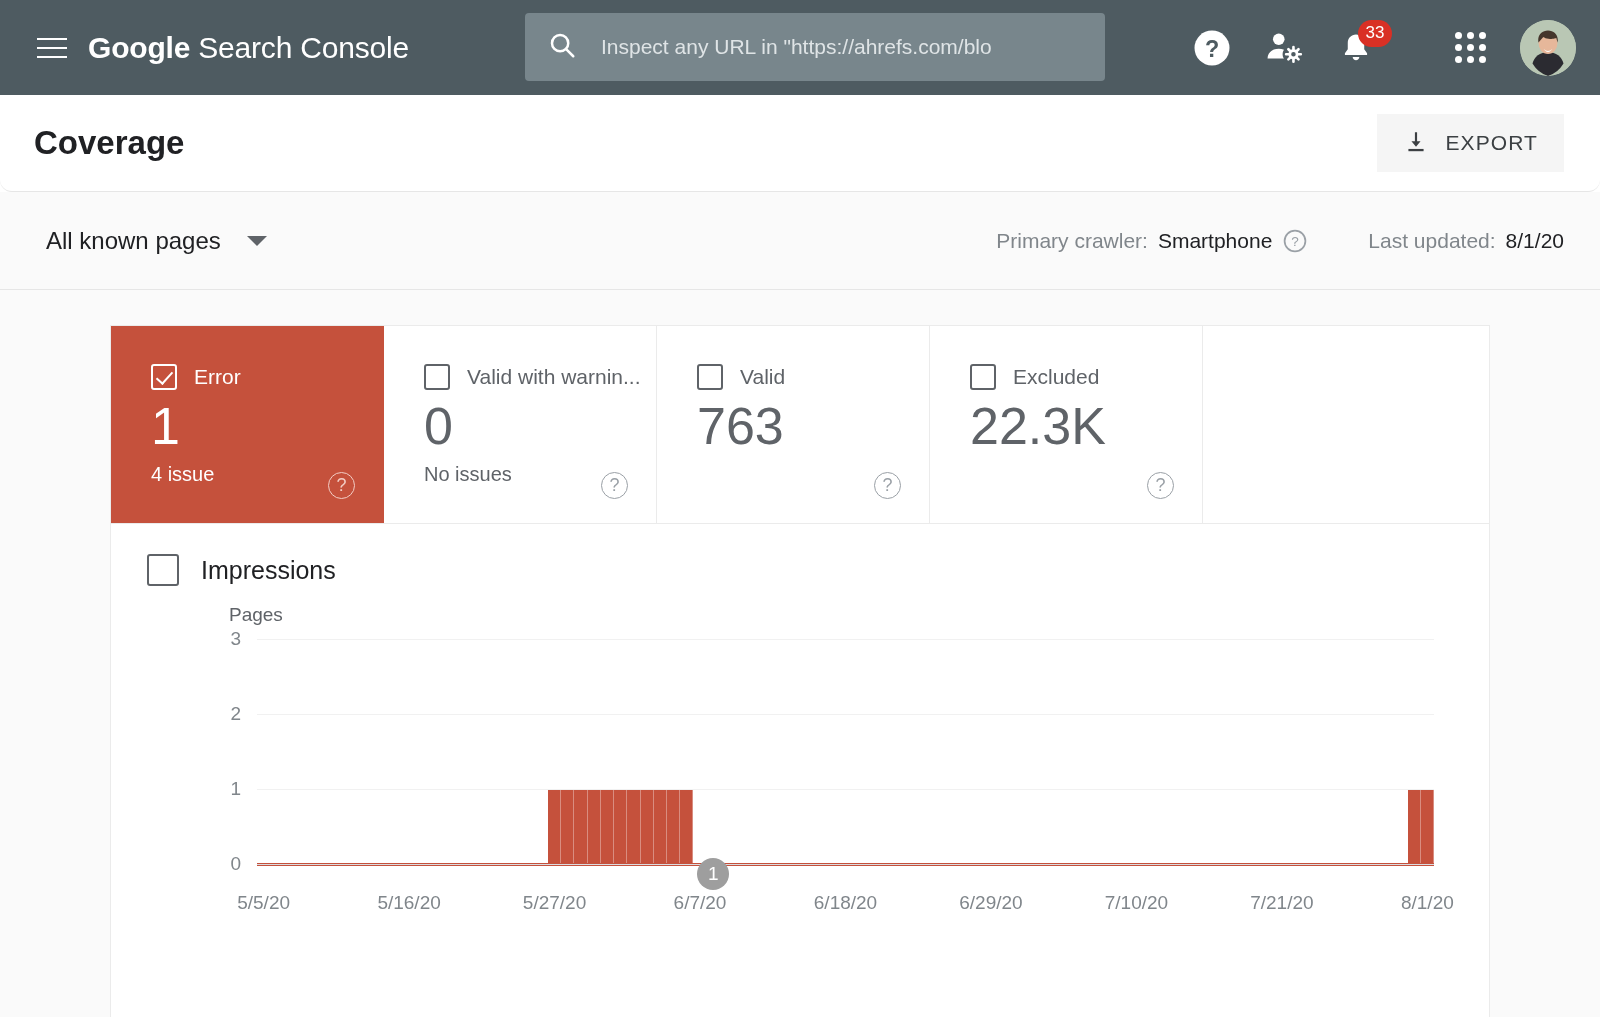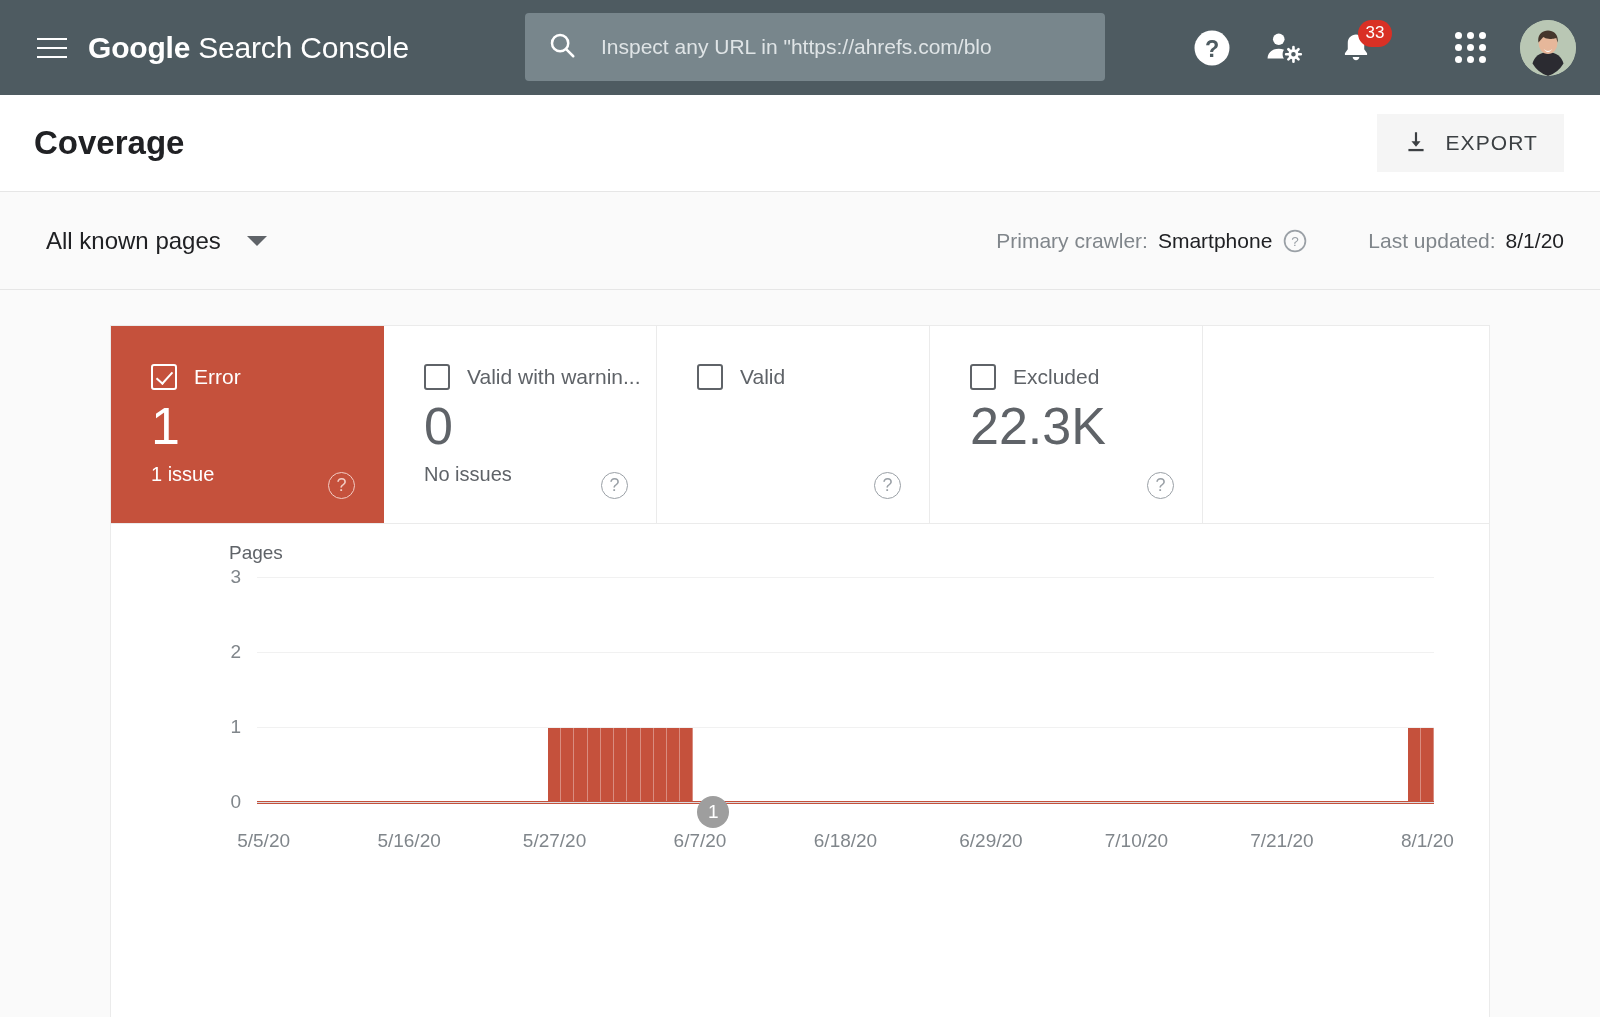--- a/index.html
+++ b/index.html
@@ -102,20 +102,21 @@
 
   
   .titlebar {
     height: 97px;
     background: #ffffff;
     border-bottom: 1px solid #e6e6e6;
     display: flex;
     align-items: center;
     padding: 0 36px 0 34px;
     justify-content: space-between;
+    border-radius: 12px;
   }
   .page-title {
     font-size: 33px;
     font-weight: 700;
     color: #202124;
   }
   .export-btn {
     display: flex; align-items: center; gap: 16px;
     background: #f5f5f5;
     border: none;
@@ -456,56 +457,61 @@
 <div class="content">
   <div class="panel">
 
     <div class="cards">
       <div class="card active">
         <div class="card-head">
           <span class="cb"></span>
           <span class="card-label">Error</span>
         </div>
         <div class="card-value">1</div>
-        <div class="card-sub">1 issue</div>
+        <div class="card-sub">4 issue</div>
         <span class="help-circle">?</span>
       </div>
 
       <div class="card">
         <div class="card-head">
           <span class="cb"></span>
           <span class="card-label">Valid with warnin...</span>
         </div>
         <div class="card-value">0</div>
         <div class="card-sub">No issues</div>
         <span class="help-circle">?</span>
       </div>
 
       <div class="card">
         <div class="card-head">
           <span class="cb"></span>
           <span class="card-label">Valid</span>
         </div>
+        <div class="card-value">763</div>
         <div class="card-sub"></div>
         <span class="help-circle">?</span>
       </div>
 
       <div class="card">
         <div class="card-head">
           <span class="cb"></span>
           <span class="card-label">Excluded</span>
         </div>
         <div class="card-value">22.3K</div>
         <div class="card-sub"></div>
         <span class="help-circle">?</span>
       </div>
 
       <div class="card filler"></div>
     </div>
 
+    <div class="impressions-row">
+      <span class="cb-big"></span>
+      <span class="impressions-label">Impressions</span>
+    </div>
 
     <div class="chart-area">
       <div class="axis-title">Pages</div>
       <div class="plot" id="plot">
         <div class="bars" id="bars">
             <div class="bar" style="left: 24.7191%; width: 1.1236%; height: 33.3333%;"></div>
             <div class="bar" style="left: 25.8427%; width: 1.1236%; height: 33.3333%;"></div>
             <div class="bar" style="left: 26.9663%; width: 1.1236%; height: 33.3333%;"></div>
             <div class="bar" style="left: 28.0899%; width: 1.1236%; height: 33.3333%;"></div>
             <div class="bar" style="left: 29.2135%; width: 1.1236%; height: 33.3333%;"></div>

